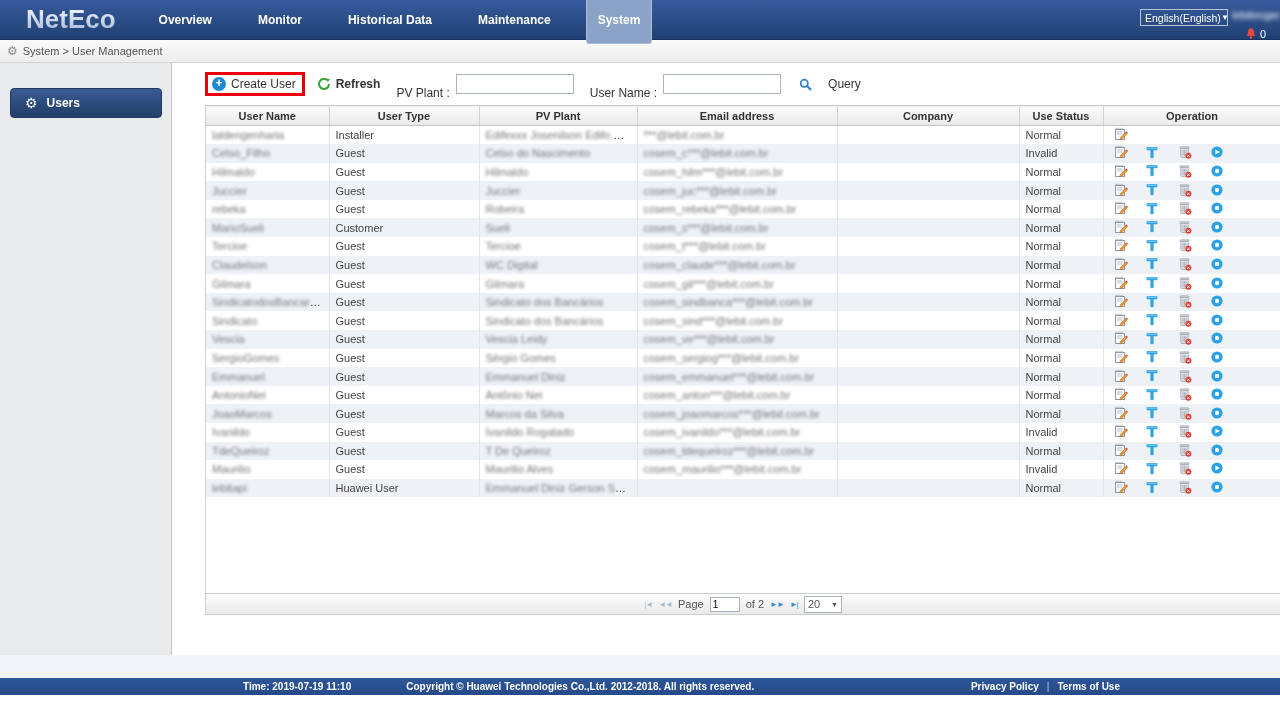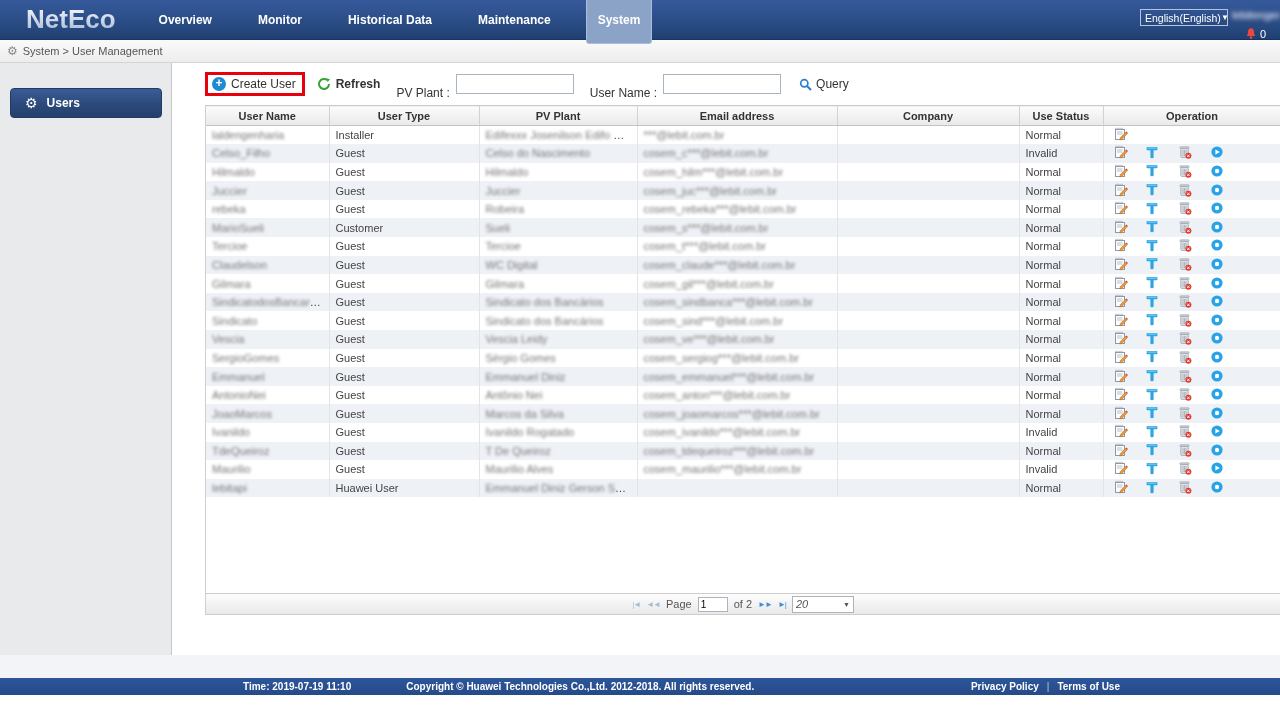--- a/index.html
+++ b/index.html
@@ -48,21 +48,21 @@
   .main { margin-left:173px; height:592px; background:#fff; }
 
   
   .toolbar { height:42px; display:flex; align-items:center; padding-left:32px; font-size:12px; color:#333; }
   .create-wrap { border:3px solid #e8000d; padding:2px 6px 2px 4px; display:flex; align-items:center; gap:5px; cursor:pointer; }
   .plus-circle { width:14px; height:14px; border-radius:50%; background:#1f8ad4; color:#fff;
                  font-size:12px; line-height:13px; text-align:center; font-weight:bold; }
   .tool-btn { display:flex; align-items:center; gap:5px; cursor:pointer; margin-left:12px;font-weight:bold; }
   .tool-label { margin-left:16px; color:#333;margin-top:18px; }
   .tool-input { width:118px; height:20px; border:1px solid #aab4be; margin-left:6px; font-size:11px; padding:0 3px; }
-  .query-btn { display:flex; align-items:center; gap:4px; margin-left:18px; cursor:pointer; }
+  .query-btn { display:flex; align-items:center; gap:16px; margin-left:18px; cursor:pointer; }
 
   
   .table-wrap { margin-left:32px; width:1075px; border-left:1px solid #cfcfcf; }
   table { border-collapse:collapse; table-layout:fixed; width:1075px; font-size:11px; }
   col.c1{width:123px} col.c2{width:150px} col.c3{width:158px} col.c4{width:200px}
   col.c5{width:182px} col.c6{width:84px} col.c7{width:178px}
   thead th { height:20px; background:linear-gradient(#fcfcfc,#e9e9e9);
              border-top:1px solid #c9c9c9; border-bottom:1px solid #c3c3c3; border-right:1px solid #d2d2d2;
              font-size:11px; color:#333; font-weight:bold; text-align:center; }
   tbody td { height:18.6px; border-right:1px solid #e2e4e8; color:#444;
@@ -74,22 +74,22 @@
 
   .table-spacer { height:96px; border-bottom:0; }
   .pagination { height:22px; background:linear-gradient(#fdfdfd,#e9e9e9);
                 border-top:1px solid #ccc; border-bottom:1px solid #ccc;
                 display:flex; align-items:center; justify-content:center; gap:6px;
                 font-size:11px; color:#555; }
   .pg-nav { font-size:8px; letter-spacing:-1px; cursor:pointer; }
   .pg-disabled { color:#a9bccd; }
   .pg-active { color:#3f8fd6; }
   .pg-input { width:30px; height:15px; border:1px solid #aab4be; font-size:10px; padding:0 2px; }
-  .pg-size { width:62px; height:17px; border:1px solid #aab4be; background:#fff; display:flex;
-             align-items:center; justify-content:space-between; padding:0 3px; cursor:pointer;font-style:italic; }
+  .pg-size { width:38px; height:17px; border:1px solid #aab4be; background:#fff; display:flex;
+             align-items:center; justify-content:space-between; padding:0 3px; cursor:pointer; }
   .pg-size .caret { font-size:7px; color:#555; }
 
   
   .gap-band { height:23px; background:#f2f4f7; }
   .footer-bar { height:17px; background:linear-gradient(#2d5699,#254a88); display:flex; align-items:center;
                 color:#fff; font-size:10px; }
   .f-time { margin-left:243px; font-weight:bold; }
   .f-copy { margin-left:55px; font-weight:bold; }
   .f-links { margin-left:auto; margin-right:160px; display:flex; gap:8px; align-items:center; }
   .f-link { color:#fff; cursor:pointer; font-weight:bold; }

